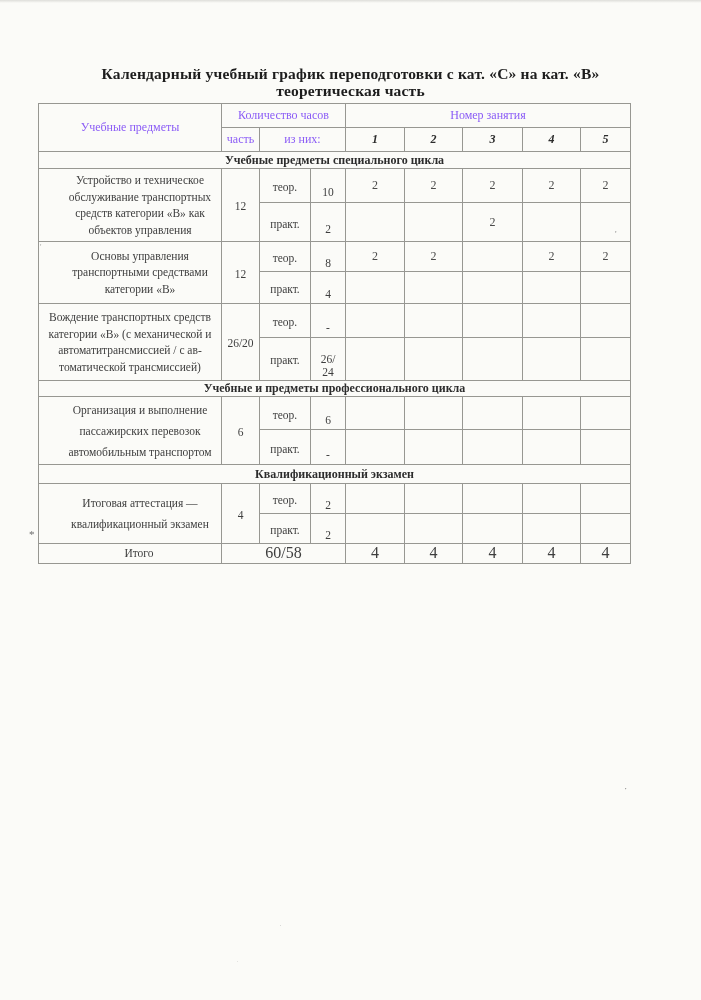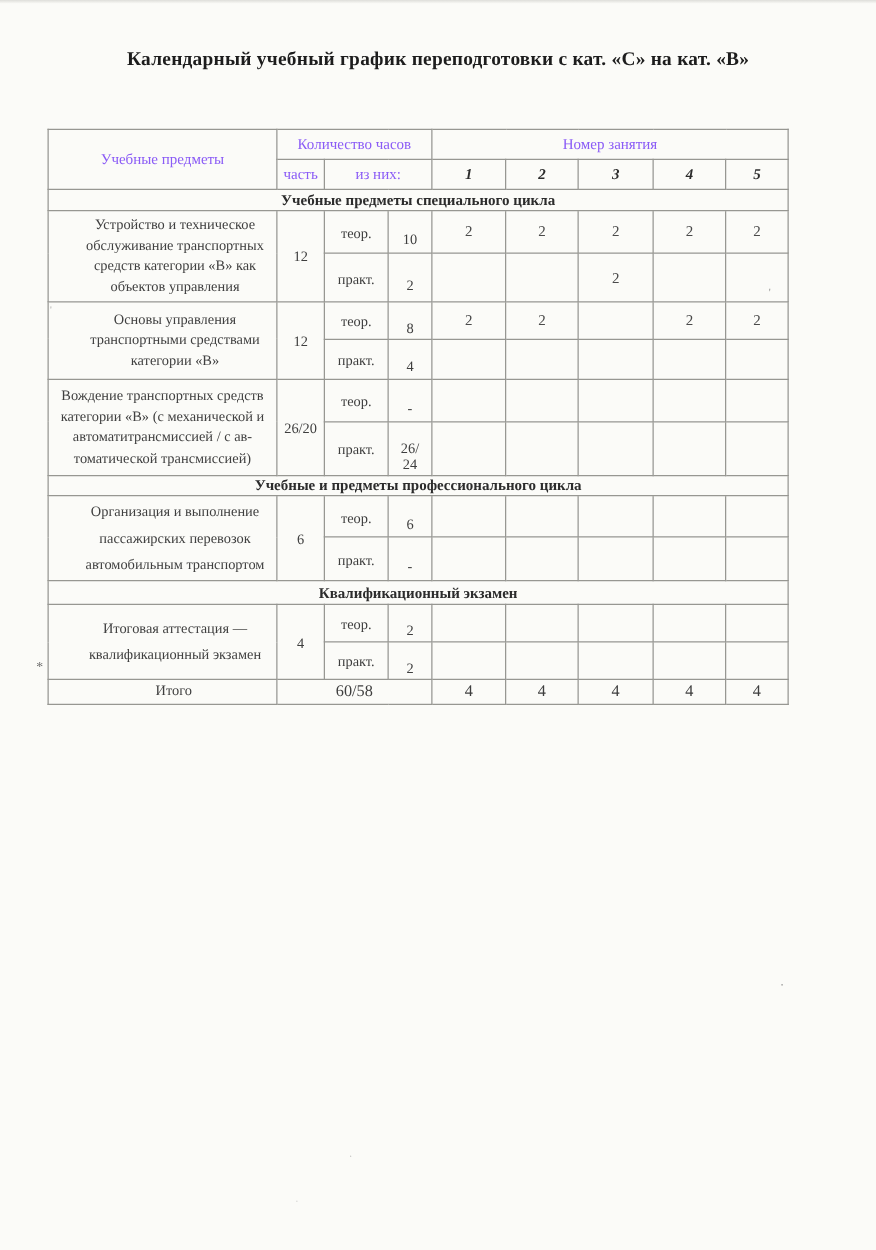--- a/index.html
+++ b/index.html
@@ -10,21 +10,21 @@
     position: relative;
     overflow: hidden;
     color: #3b3b3b;
   }
   .scan-top-edge {
     position: absolute; top: 0; left: 0; width: 701px; height: 3px;
     background: linear-gradient(#dededa, rgba(251,251,248,0));
   }
   .doc-title {
     position: absolute;
-    top: 39px; left: 0; width: 701px;
+    top: 65px; left: 0; width: 701px;
     text-align: center;
     font-weight: bold;
     font-size: 15.5px;
     line-height: 17px;
     color: #1d1d1d;
     letter-spacing: 0.2px;
   }
   table.schedule {
     position: absolute;
     top: 103px; left: 38px;
@@ -79,36 +79,37 @@
   }
   td.hrs-val {
     vertical-align: top;
     padding-top: 15px;
     font-size: 11.5px;
     white-space: pre-line;
     line-height: 1.2;
   }
   td.lesson-val { font-size: 12px; color: #4a4a4a; }
   td.grand-label { text-align: left; padding-left: 18px; font-size: 11.5px; }
-  td.grand-hours, td.grand-lesson { font-size: 13px; }
+  td.grand-hours, td.grand-lesson { font-size: 16px; }
   .artifact { position: absolute; color: #6b6b6b; }
   .a-asterisk { top: 528px; left: 29px; font-size: 11px; }
   .a-tick { top: 229px; left: 615px; font-size: 9px; opacity: .75; }
   .a-dot-right { top: 783px; left: 624px; font-size: 10px; opacity: .8; }
   .a-speck-1 { top: 920px; left: 279px; font-size: 9px; opacity: .35; }
   .a-speck-2 { top: 956px; left: 236px; font-size: 9px; opacity: .25; }
   .a-mark-row2 { top: 243px; left: 40px; font-size: 8px; opacity: .6; }
 </style>
 </head>
 <body>
 
 <div class="scan-top-edge"></div>
 
 <div class="doc-title">
   <div>Календарный учебный график переподготовки с кат. «С» на кат. «В»</div>
+  <div>теоретическая часть</div>
 </div>
 
 <table class="schedule">
   <colgroup>
     <col style="width:183px">
       <col style="width:38px">
       <col style="width:51px">
       <col style="width:35px">
     <col style="width:59px">
       <col style="width:58px">

